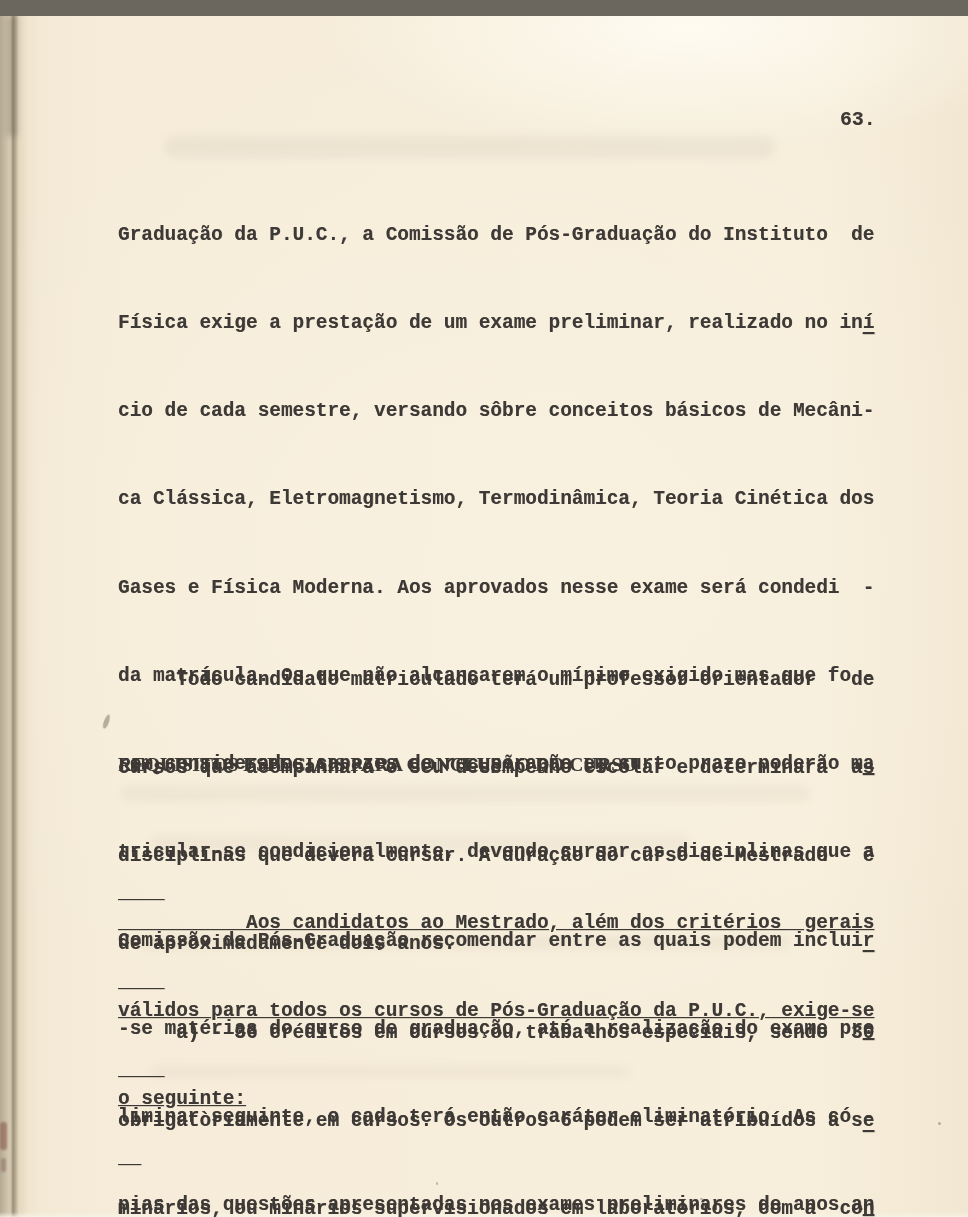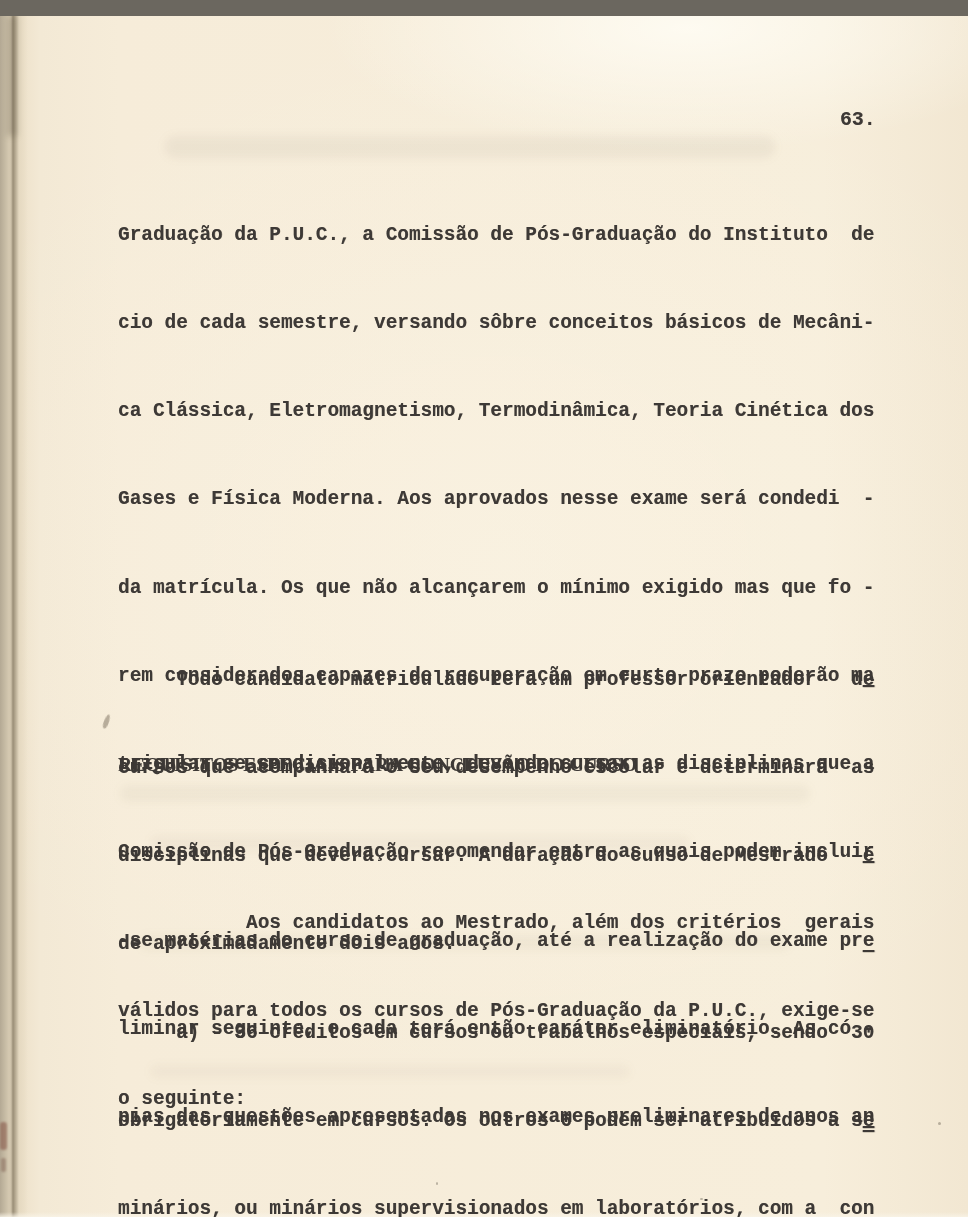--- a/index.html
+++ b/index.html
@@ -21,21 +21,21 @@
     position:absolute;
     left:118px;
     font-size:19.4px;
     line-height:29.4px;
     white-space:pre;
   }
   .p1{top:146px;}
   .p2{top:591px;}
   .heading{top:734px;font-family:Liberation Serif, serif;}
   .item-heading{top:790px;}
-  .p3{top:834px;}
+  .p3{top:834px;text-decoration:underline;}
   .p4{top:944px;}
   .u{
     text-decoration:underline;
     text-decoration-thickness:2px;
     text-underline-offset:4px;
   }
   .page-number{
     position:absolute;
     left:840px;top:90px;
     font-size:19.8px;
@@ -103,20 +103,21 @@
   <div class="stray-mark"></div>
   <div class="speck sp1"></div>
   <div class="speck sp2"></div>
   <div class="speck sp3"></div>
   <div class="speck sp4"></div>
 
   <div class="page-number">63.</div>
 
   <div class="para p1">
     <div><span>Graduação da P.U.C., a Comissão de Pós-Graduação do Instituto  de</span><span class="u"></span></div>
+    <div><span>Física exige a prestação de um exame preliminar, realizado no in</span><span class="u">í</span></div>
     <div><span>cio de cada semestre, versando sôbre conceitos básicos de Mecâni-</span><span class="u"></span></div>
     <div><span>ca Clássica, Eletromagnetismo, Termodinâmica, Teoria Cinética dos</span><span class="u"></span></div>
     <div><span>Gases e Física Moderna. Aos aprovados nesse exame será condedi  -</span><span class="u"></span></div>
     <div><span>da matrícula. Os que não alcançarem o mínimo exigido mas que fo -</span><span class="u"></span></div>
     <div><span>rem considerados capazes de recuperação em curto prazo poderão m</span><span class="u">a</span></div>
     <div><span>tricular-se condicionalmente, devendo cursar as disciplinas que a</span><span class="u"></span></div>
     <div><span>Comissão de Pós-Graduação recomendar entre as quais podem inclui</span><span class="u">r</span></div>
     <div><span>-se matérias do curso de graduação, até a realização do exame pr</span><span class="u">e</span></div>
     <div><span>liminar seguinte, o cada terá então caráter eliminatório. As có -</span><span class="u"></span></div>
     <div><span>pias das questões apresentadas nos exames preliminares de anos a</span><span class="u">n</span></div>

